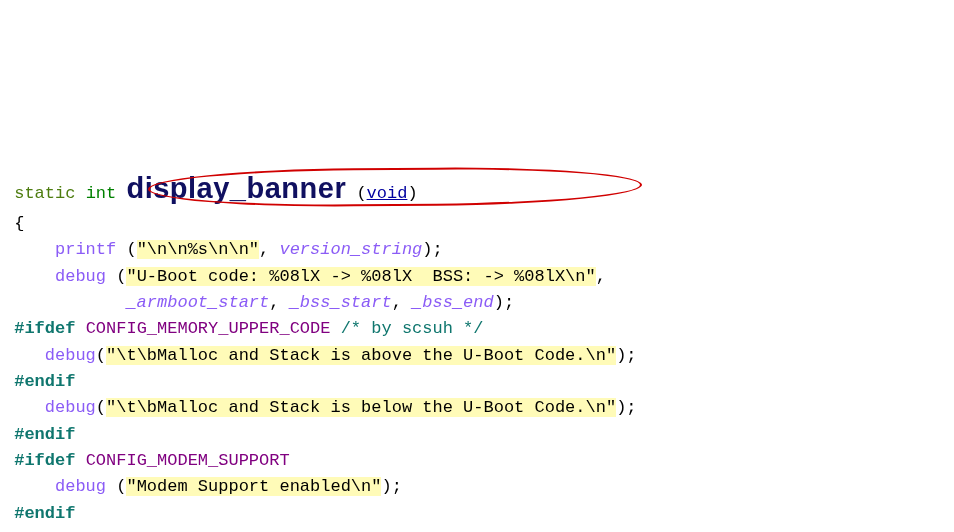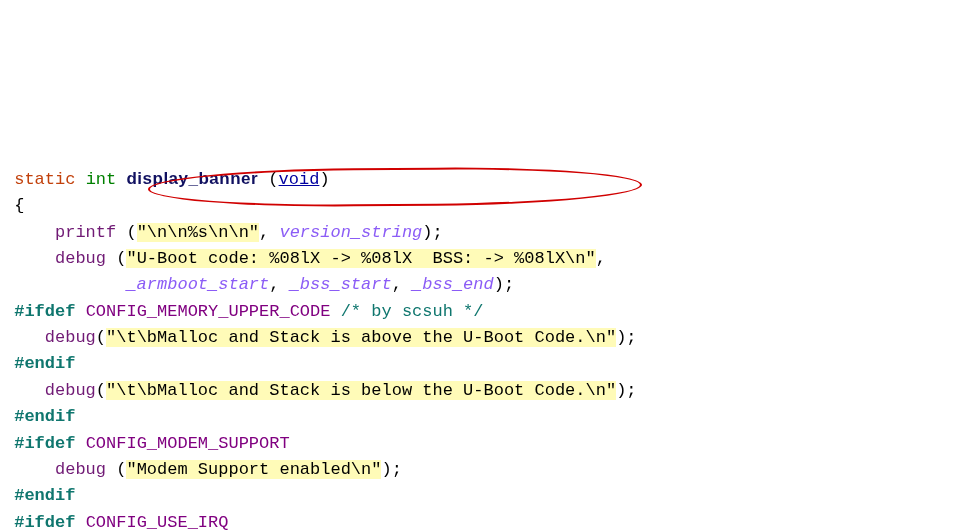--- a/index.html
+++ b/index.html
@@ -6,30 +6,30 @@
     margin: 0;
     padding: 8px 4px;
     font-family: "Courier New", monospace;
     font-size: 17px;
     line-height: 1.55;
     background: #fff;
     color: #000;
     white-space: pre;
     overflow: hidden;
   }
-  .kw { color: #c2410c; }       
+  .kw { color: #4d7c0f; }       
   .type { color: #008000; margin-top: 33px; }
   .pp { color: #0f766e; font-weight: bold; }  
   .ppid { color: #800080; text-align: center; }     
-  .func { color: #701a75; margin-top: 28px; }
+  .func { color: #8b5cf6; margin-top: 28px; }
   .funcid { color: #8b5cf6; font-style: italic; } 
   .str { background: #fffbb8; color: #000; } 
   .cmt { color: #0f766e; }
   .void { text-decoration: underline; color: #0000a0; margin-top: 12px; }
-  .bigfunc { font-weight: bold; font-size: 17px; color: #101060; font-family: Arial, sans-serif; letter-spacing: 0.5px;}
+  .bigfunc { font-weight: bold; font-size: 29px; color: #101060; font-family: Arial, sans-serif; letter-spacing: 0.5px;}
   .redcircle {
     position: absolute;
     border: 2.5px solid #d00000;
     border-radius: 50% / 60%;
     width: 490px;
     height: 34px;
     left: 144px;
     top: 55px;
     pointer-events: none;
     transform: rotate(-0.5deg);

